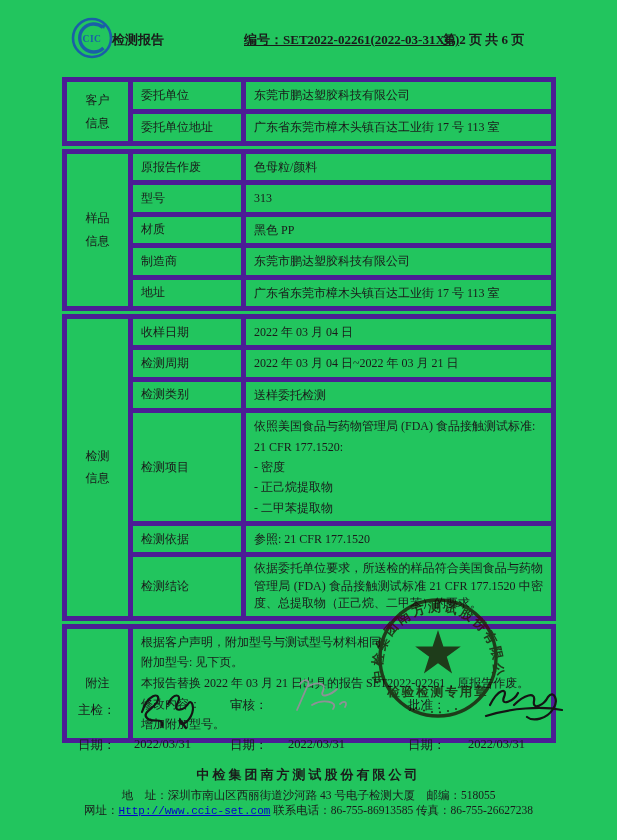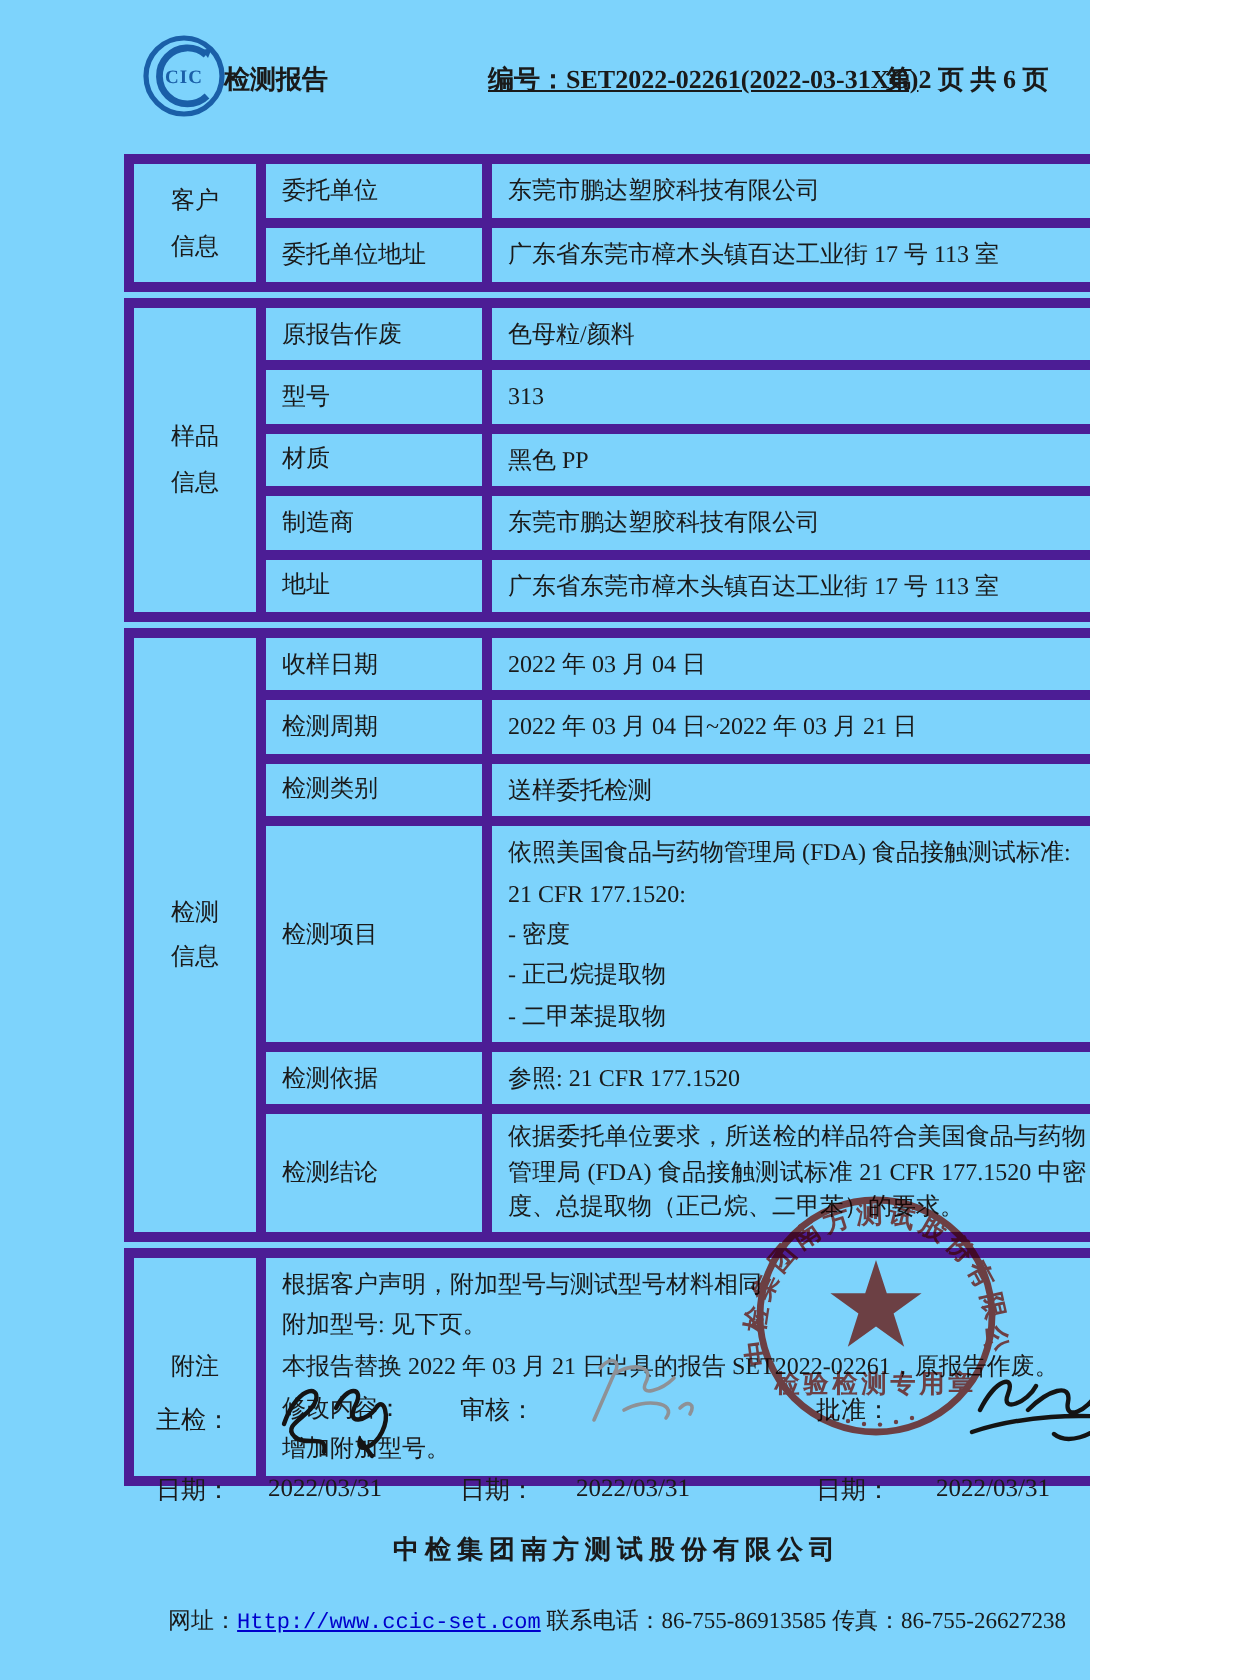--- a/index.html
+++ b/index.html
@@ -1,17 +1,17 @@
 <!DOCTYPE html>
 <html><head>
 <meta charset="utf-8">
 <style>
   html,body{margin:0;padding:0;background:#fff;}
   .page{
-    position:relative;width:545px;height:840px;background:#7dd3fc;overflow:hidden;
+    position:relative;width:617px;height:840px;background:#22c55e;overflow:hidden;
     font-family:"Liberation Serif","DejaVu Serif",serif;color:#1a1a1a;
   }
   
   .hdr-item{position:absolute;font-weight:700;font-size:13px;white-space:nowrap;}
   #logo{position:absolute;left:64px;top:15px;}
   
   .tables{position:absolute;left:62px;top:77px;width:494px;}
   table.sec{border-collapse:collapse;width:494px;margin-bottom:3px;table-layout:fixed;}
   table.sec td{border:5px solid #4c1d95;font-size:12px;padding:3px 8px;vertical-align:middle;}
   td.c1{width:45px;text-align:center;white-space:pre-line;line-height:1.9;padding:3px 2px;}
@@ -177,18 +177,19 @@
   </svg>
 
   <span class="sig-label" style="left:78px;top:737px;">日期：</span>
   <span class="sig-date" style="left:134px;top:737px;width:64px;">2022/03/31</span>
   <span class="sig-label" style="left:230px;top:737px;">日期：</span>
   <span class="sig-date" style="left:288px;top:737px;width:70px;">2022/03/31</span>
   <span class="sig-label" style="left:408px;top:737px;">日期：</span>
   <span class="sig-date" style="left:468px;top:737px;width:70px;">2022/03/31</span>
 
   <div class="foot foot-company">中检集团南方测试股份有限公司</div>
+  <div class="foot foot-line">地　址：深圳市南山区西丽街道沙河路 43 号电子检测大厦　邮编：518055</div>
   <div class="foot foot-line2">
     <span>网址：</span><a class="weblink" href="#">Http://www.ccic-set.com</a>
     <span>联系电话：86-755-86913585 传真：86-755-26627238</span>
   </div>
 
 </div>
 
 </body></html>

